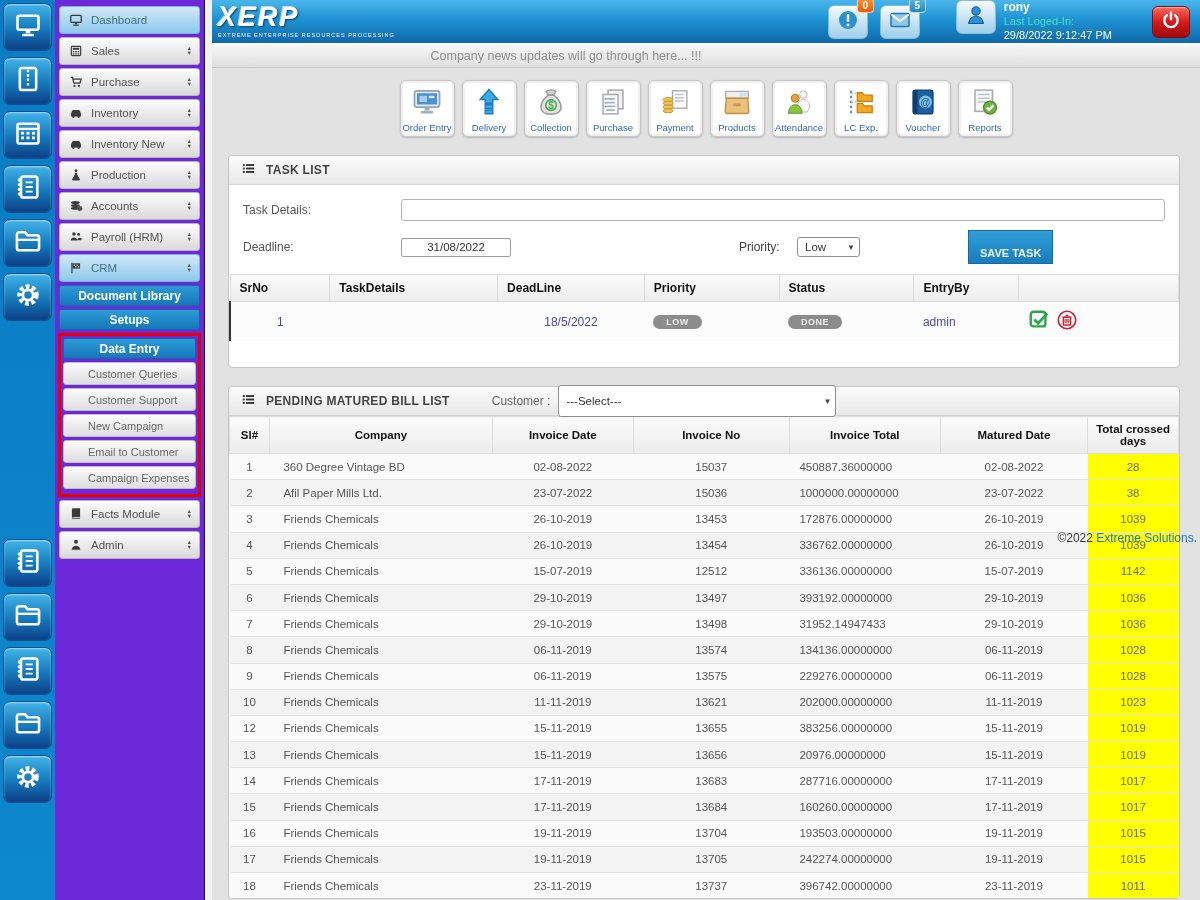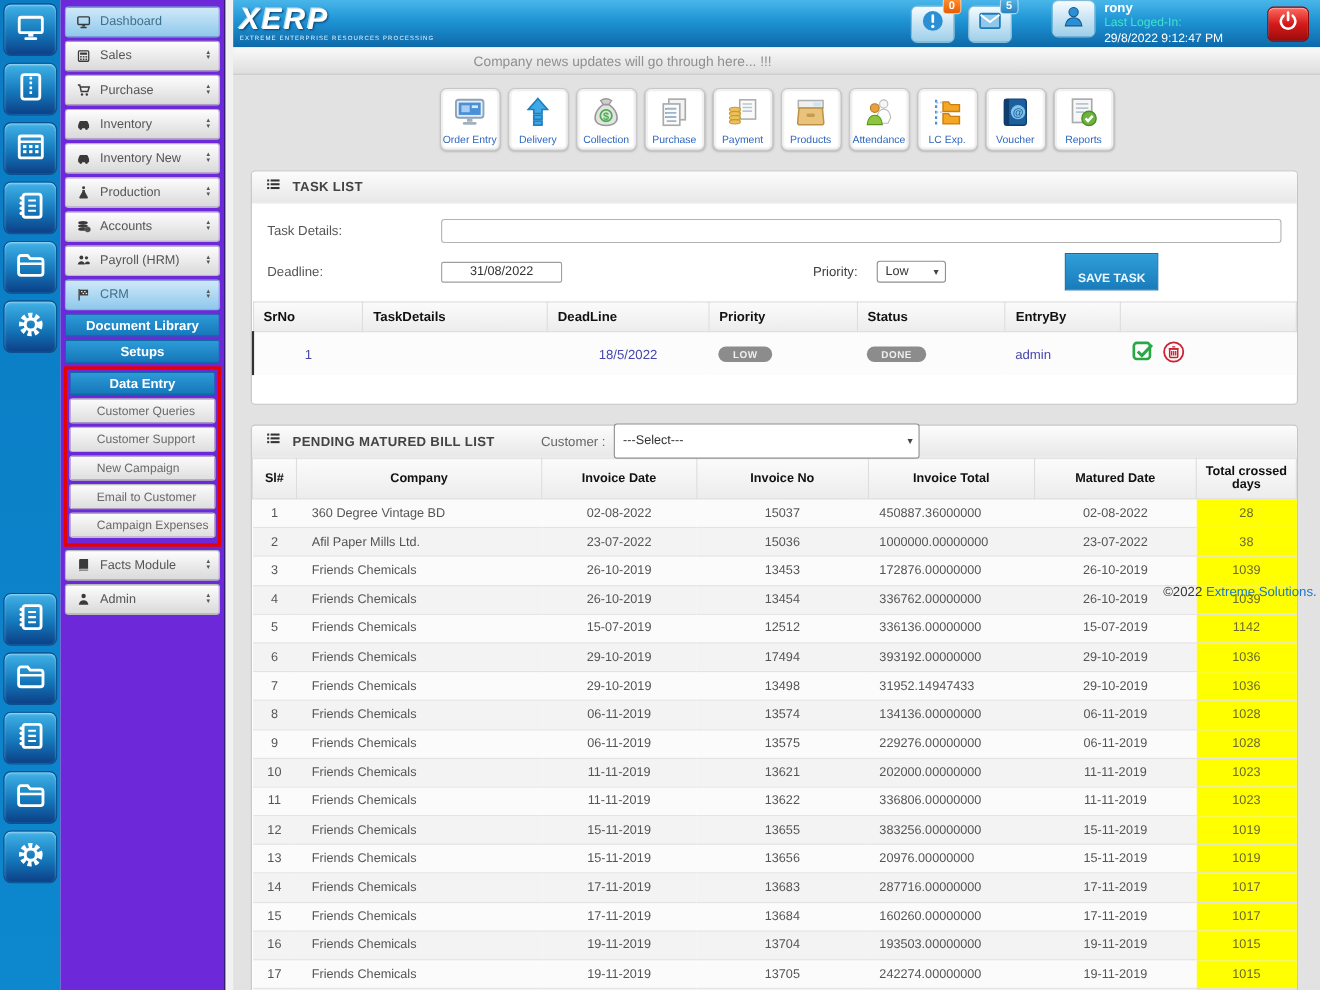--- a/index.html
+++ b/index.html
@@ -725,21 +725,21 @@
             <td>15-07-2019</td>
             <td>12512</td>
             <td class="tot">336136.00000000</td>
             <td>15-07-2019</td>
             <td class="days">1142</td>
           </tr>
           <tr>
             <td>6</td>
             <td class="co">Friends Chemicals</td>
             <td>29-10-2019</td>
-            <td>17494</td>
+            <td>13497</td>
             <td class="tot">393192.00000000</td>
             <td>29-10-2019</td>
             <td class="days">1036</td>
           </tr>
           <tr>
             <td>7</td>
             <td class="co">Friends Chemicals</td>
             <td>29-10-2019</td>
             <td>13498</td>
             <td class="tot">31952.14947433</td>
@@ -767,29 +767,20 @@
           <tr>
             <td>10</td>
             <td class="co">Friends Chemicals</td>
             <td>11-11-2019</td>
             <td>13621</td>
             <td class="tot">202000.00000000</td>
             <td>11-11-2019</td>
             <td class="days">1023</td>
           </tr>
           <tr>
-            <td>11</td>
-            <td class="co">Friends Chemicals</td>
-            <td>11-11-2019</td>
-            <td>13622</td>
-            <td class="tot">336806.00000000</td>
-            <td>11-11-2019</td>
-            <td class="days">1023</td>
-          </tr>
-          <tr>
             <td>12</td>
             <td class="co">Friends Chemicals</td>
             <td>15-11-2019</td>
             <td>13655</td>
             <td class="tot">383256.00000000</td>
             <td>15-11-2019</td>
             <td class="days">1019</td>
           </tr>
           <tr>
             <td>13</td>

